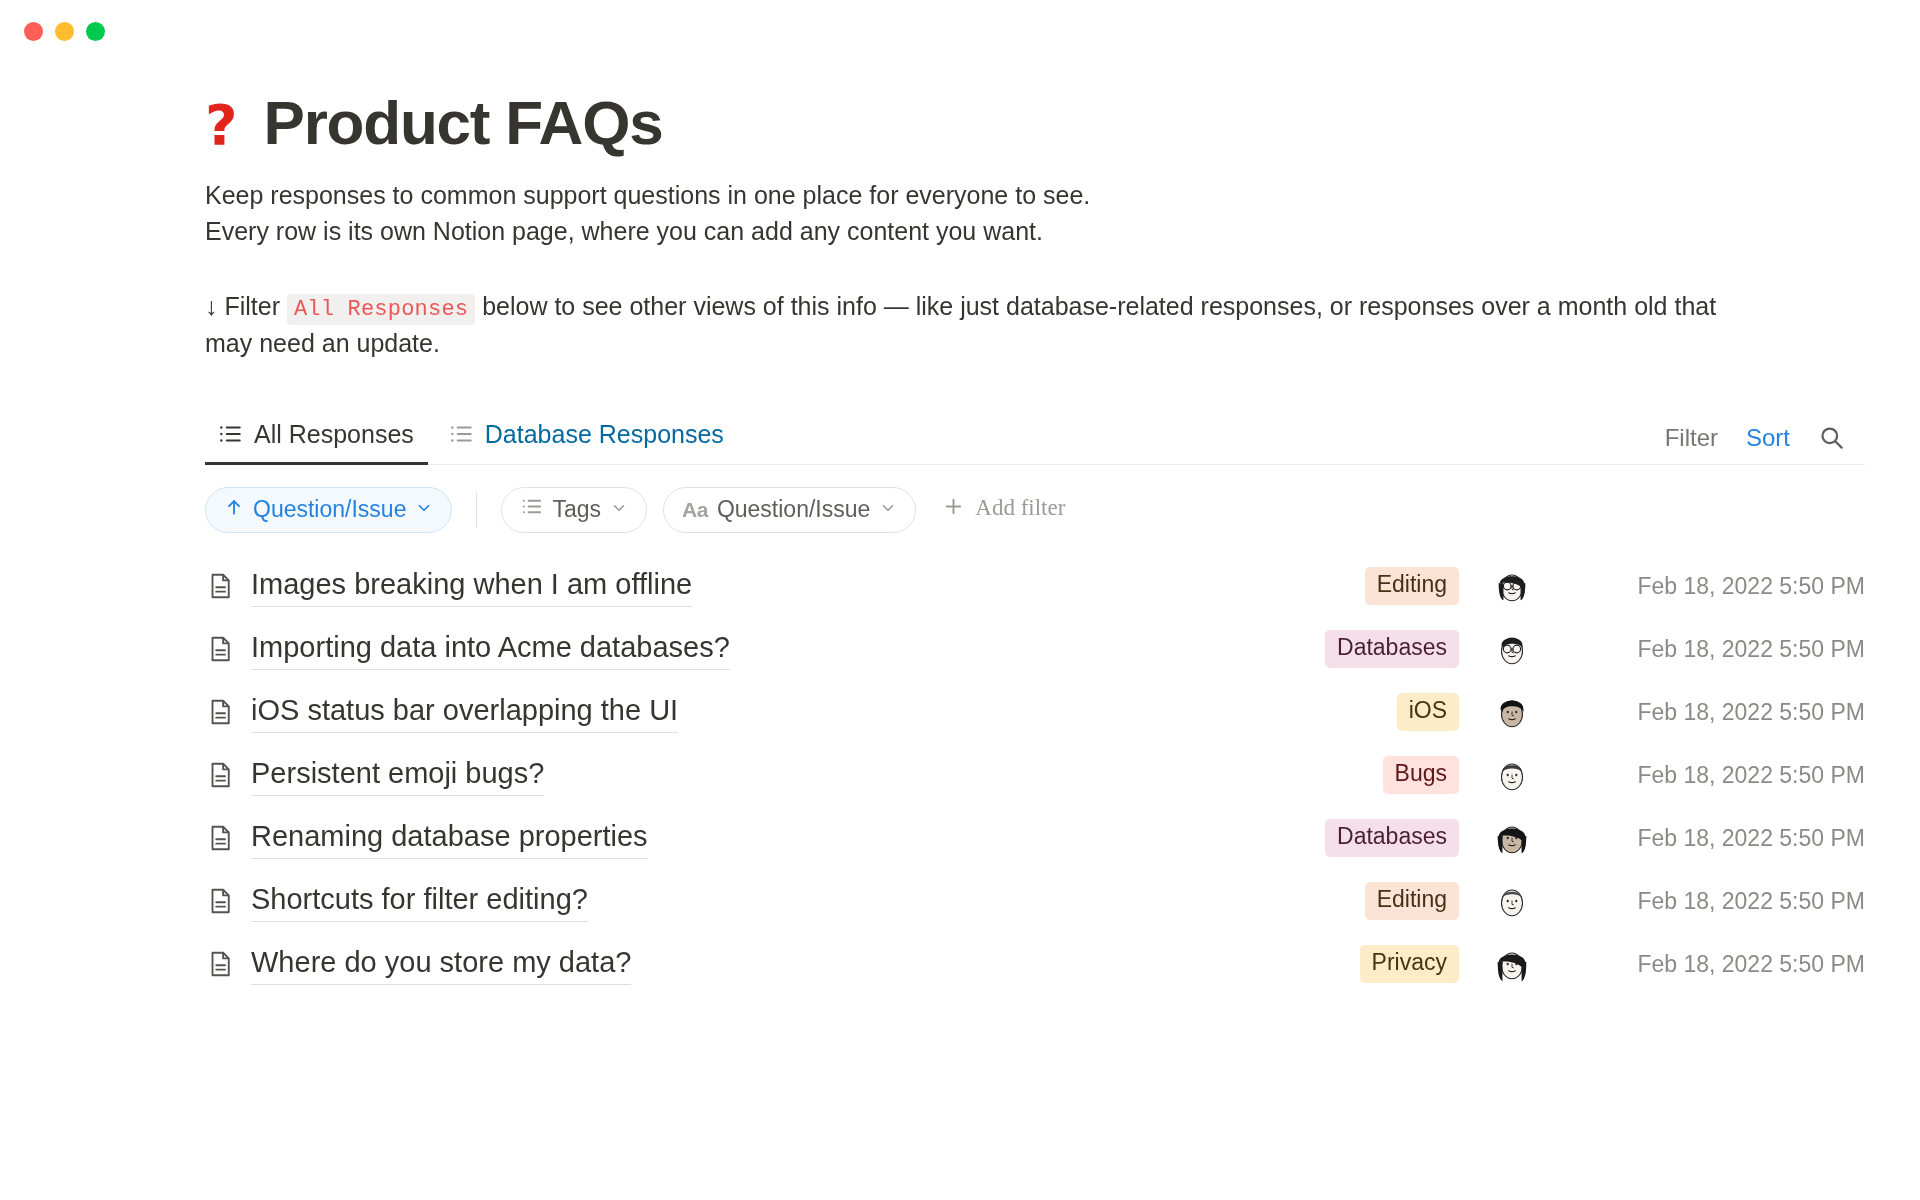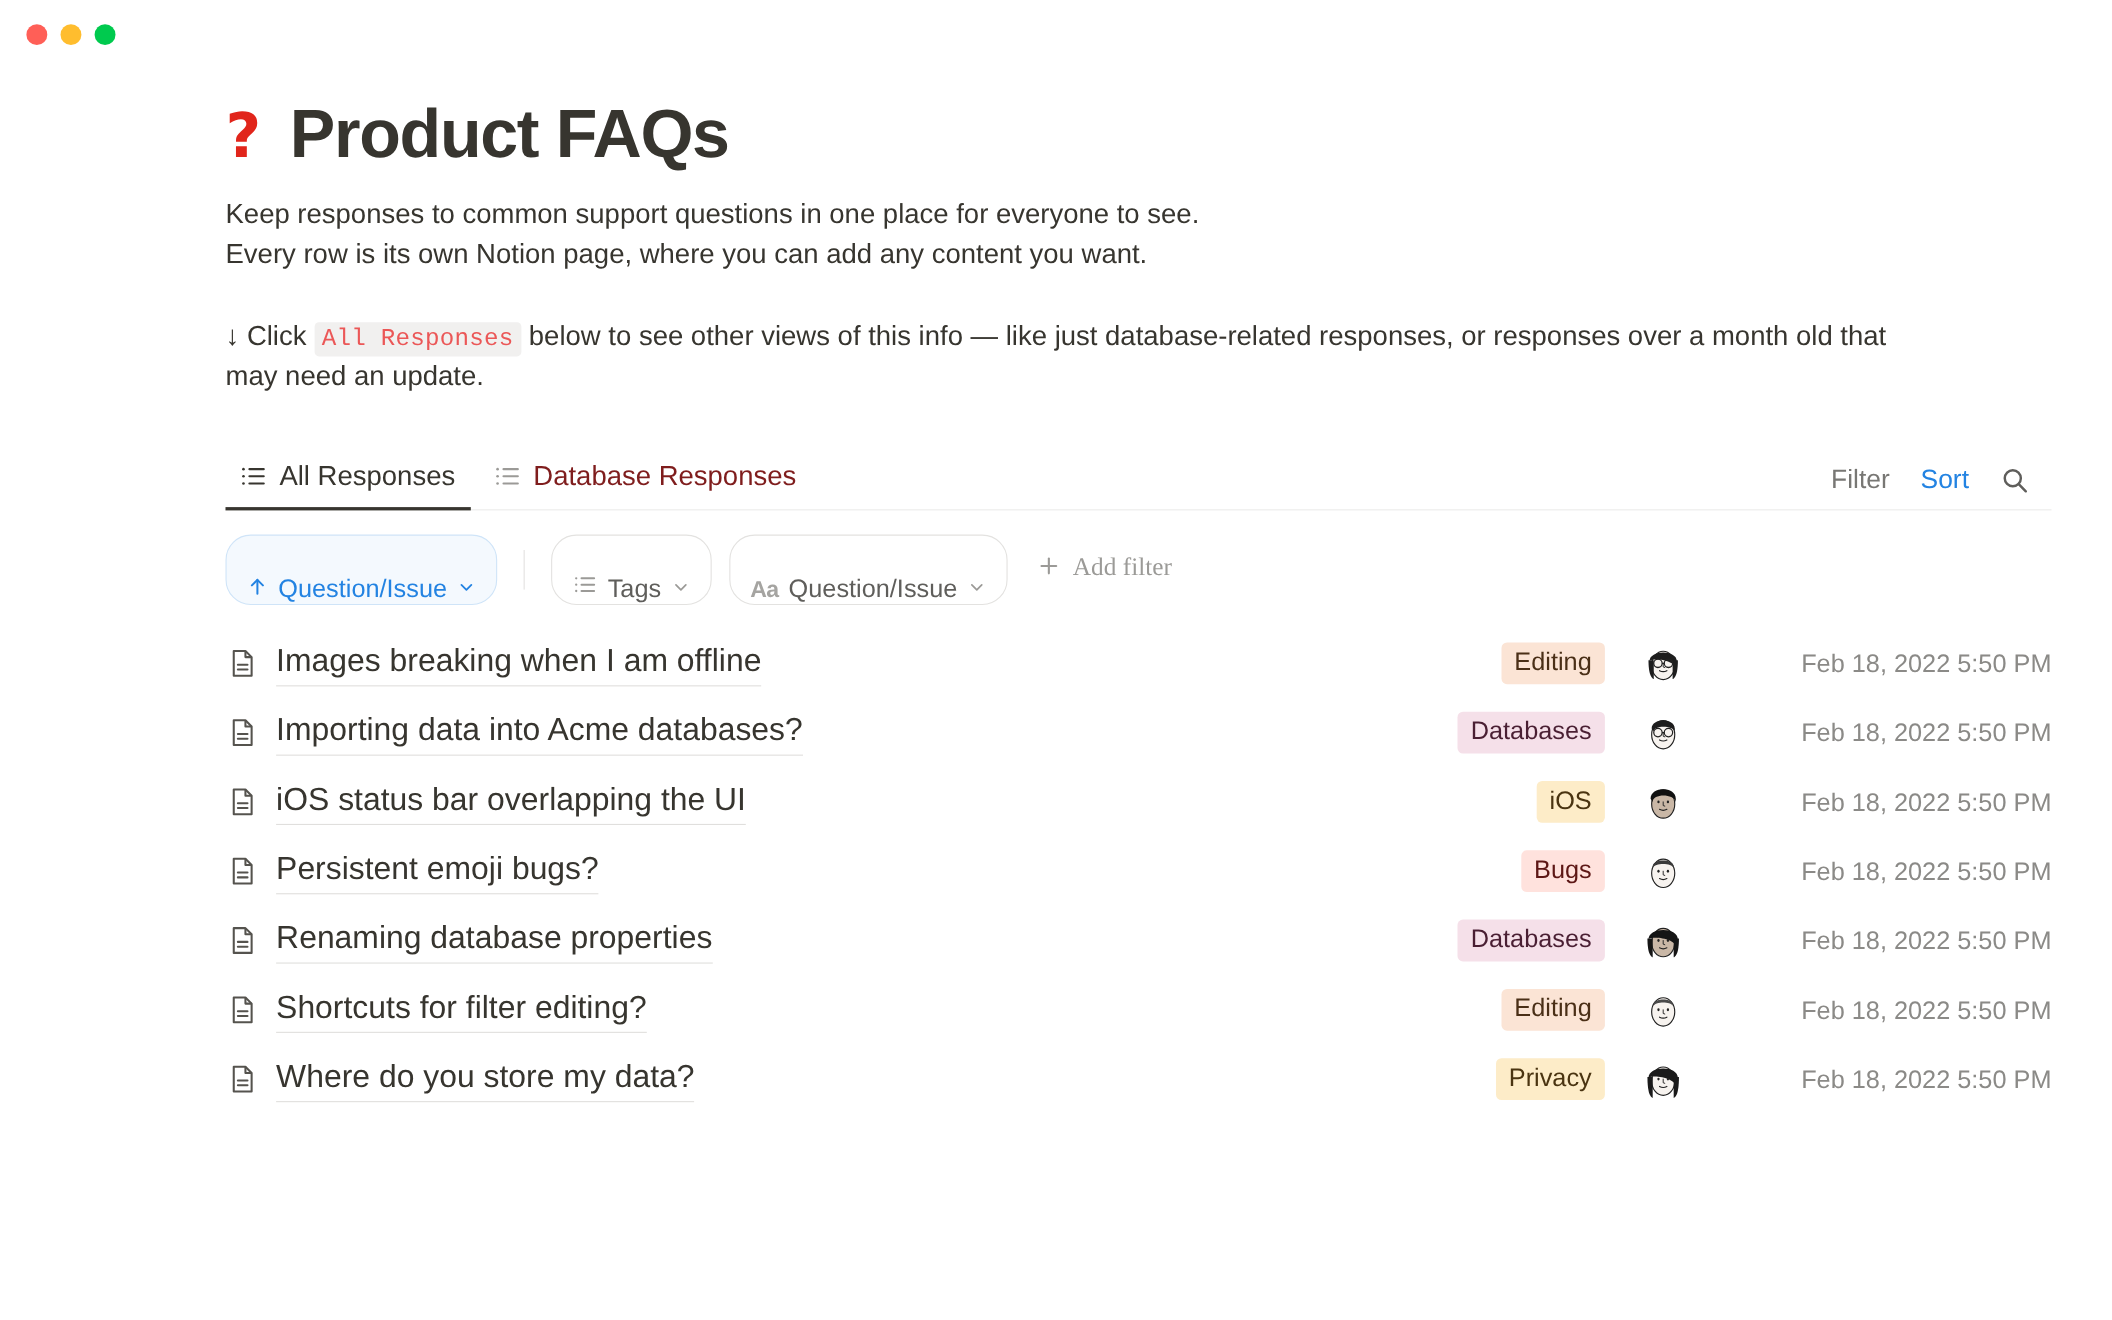--- a/index.html
+++ b/index.html
@@ -88,21 +88,21 @@
     padding-bottom: 0;
     position: relative;
   }
   .view-tabs { display: flex; align-items: flex-end; gap: 8px; }
   .view-tab {
     display: flex;
     align-items: center;
     gap: 11px;
     font-size: 25px;
     padding: 6px 14px 13px 12px;
-    color: #7f1d1d;
+    color: #0369a1;
     cursor: pointer;
     border-bottom: 3px solid transparent;
     margin-bottom: -1px;
   }
   .view-tab.active { color: #37352f; font-weight: 500; border-bottom-color: #37352f; }
   .view-tab .ico { display: inline-flex; }
 
   .view-actions {
     display: flex;
     align-items: center;
@@ -116,23 +116,23 @@
 
   
   .chips {
     display: flex;
     align-items: center;
     gap: 16px;
     margin-top: 22px;
   }
   .chip {
     display: inline-flex;
-    align-items: flex-end;
+    align-items: center;
     gap: 9px;
-    height: 64px;
+    height: 46px;
     padding: 0 18px;
     border-radius: 23px;
     border: 1px solid #e3e2e0;
     font-size: 23px;
     color: #5f5e5b;
     background: #fff;
     cursor: pointer;
     white-space: nowrap;
   }
   .chip.sort-chip {
@@ -240,21 +240,21 @@
 
     <div class="page-title-row">
       <span class="title-emoji">?</span>
       <h1 class="page-title">Product FAQs</h1>
     </div>
 
     <div class="desc">
       <p>Keep responses to common support questions in one place for everyone to see.</p>
       <p>Every row is its own Notion page, where you can add any content you want.</p>
       <div class="spacer"></div>
-      <p><span>↓ Click</span>
+      <p><span>↓ Filter</span>
         <span class="inline-code">All Responses</span>
         <span>below to see other views of this info — like just database-related responses, or responses over a month old that may need an update.</span></p>
     </div>
 
     <div class="view-bar">
       <div class="view-tabs">
 
         <div class="view-tab active">
           <span class="ico">
             <svg width="26" height="26" viewBox="0 0 24 24" fill="none" stroke="#37352f" stroke-width="1.8" stroke-linecap="round">

